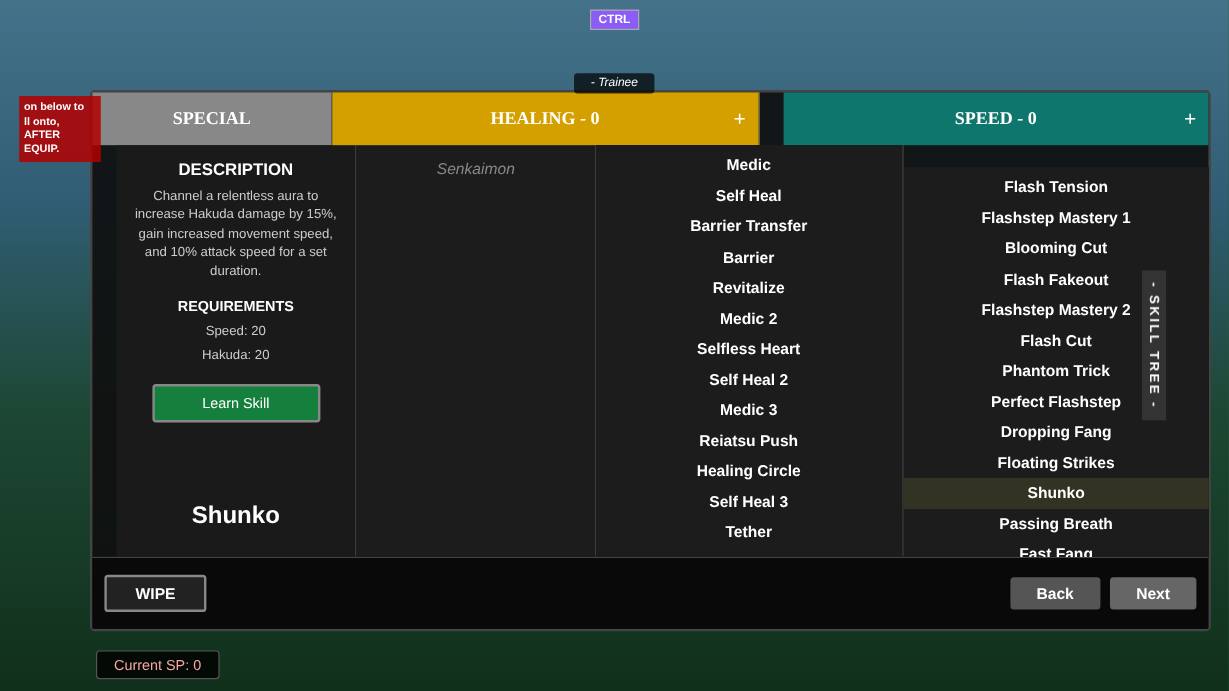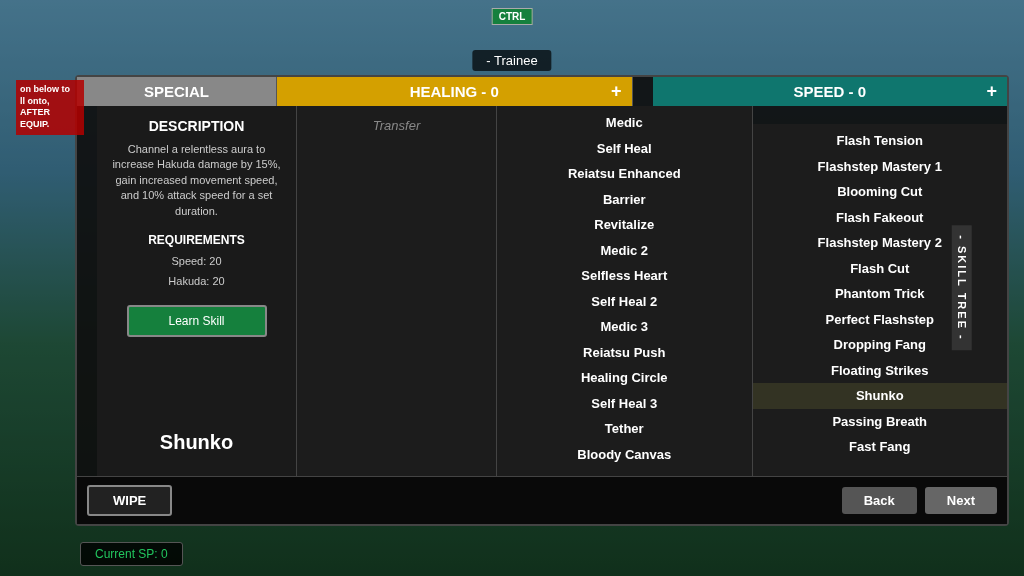--- a/index.html
+++ b/index.html
@@ -21,37 +21,38 @@
 
     .bg-overlay {
       position: absolute;
       inset: 0;
       background: rgba(0,0,0,0.35);
       z-index: 1;
     }
 
     .trainee-bar {
       position: absolute;
-      top: 50px;
+      top: 61px;
       left: 50%;
       transform: translateX(-50%);
       background: rgba(0,0,0,0.7);
       color: white;
-      font-size: 13px;
+      font-size: 10px;
       padding: 3px 14px;
       border-radius: 3px;
       z-index: 10;
+      font-style: italic;
     }
 
     .ctrl-badge {
       position: absolute;
       top: 8px;
       left: 50%;
       transform: translateX(-50%);
-      background: #15803d;
+      background: #8b5cf6;
       color: white;
       font-size: 10px;
       padding: 2px 6px;
       border: 1px solid #aaa;
       z-index: 10;
       font-weight: bold;
     }
 
     .main-panel {
       position: absolute;
@@ -62,22 +63,23 @@
       background: rgba(15,15,15,0.92);
       border: 2px solid #444;
       border-radius: 4px;
       z-index: 5;
       display: flex;
       flex-direction: column;
     }
 
     .panel-header {
       display: flex;
-      height: 29px;
+      height: 44px;
       flex-shrink: 0;
+      font-family: Liberation Serif, serif;
     }
 
     .header-special {
       width: 200px;
       background: #888;
       display: flex;
       align-items: center;
       justify-content: center;
       color: white;
       font-weight: bold;
@@ -232,21 +234,21 @@
     }
 
     .skill-item.selected {
       background: rgba(255,255,100,0.1);
     }
 
     .panel-footer {
       display: flex;
       align-items: center;
       justify-content: space-between;
-      height: 48px;
+      height: 60px;
       padding: 0 10px;
       background: rgba(10,10,10,0.95);
       border-top: 1px solid #444;
       flex-shrink: 0;
     }
 
     .wipe-btn {
       background: #222;
       border: 2px solid #888;
       color: white;
@@ -277,21 +279,21 @@
     .nav-btn.next {
       background: #666;
     }
 
     .sp-bar {
       position: absolute;
       bottom: 10px;
       left: 80px;
       background: rgba(0,0,0,0.8);
       border: 1px solid #555;
-      color: #22c55e;
+      color: #fca5a5;
       font-size: 12px;
       padding: 4px 14px;
       border-radius: 3px;
       z-index: 10;
     }
 
     .side-label {
       position: absolute;
       right: 0;
       top: 50%;
@@ -356,27 +358,27 @@
       <div class="desc-title">DESCRIPTION</div>
       <div class="desc-text">Channel a relentless aura to increase Hakuda damage by 15%, gain increased movement speed, and 10% attack speed for a set duration.</div>
       <div class="req-title">REQUIREMENTS</div>
       <div class="req-item">Speed: 20</div>
       <div class="req-item">Hakuda: 20</div>
       <button class="learn-btn">Learn Skill</button>
       <div class="skill-name">Shunko</div>
     </div>
 
     <div class="special-panel">
-      <div class="special-item">Transfer</div>
+      <div class="special-item">Senkaimon</div>
     </div>
 
     <div class="healing-panel" id="healing-list">
         <div class="skill-item">Medic</div>
         <div class="skill-item">Self Heal</div>
-        <div class="skill-item">Reiatsu Enhanced</div>
+        <div class="skill-item">Barrier Transfer</div>
         <div class="skill-item">Barrier</div>
         <div class="skill-item">Revitalize</div>
         <div class="skill-item">Medic 2</div>
         <div class="skill-item">Selfless Heart</div>
         <div class="skill-item">Self Heal 2</div>
         <div class="skill-item">Medic 3</div>
         <div class="skill-item">Reiatsu Push</div>
         <div class="skill-item">Healing Circle</div>
         <div class="skill-item">Self Heal 3</div>
         <div class="skill-item">Tether</div>

